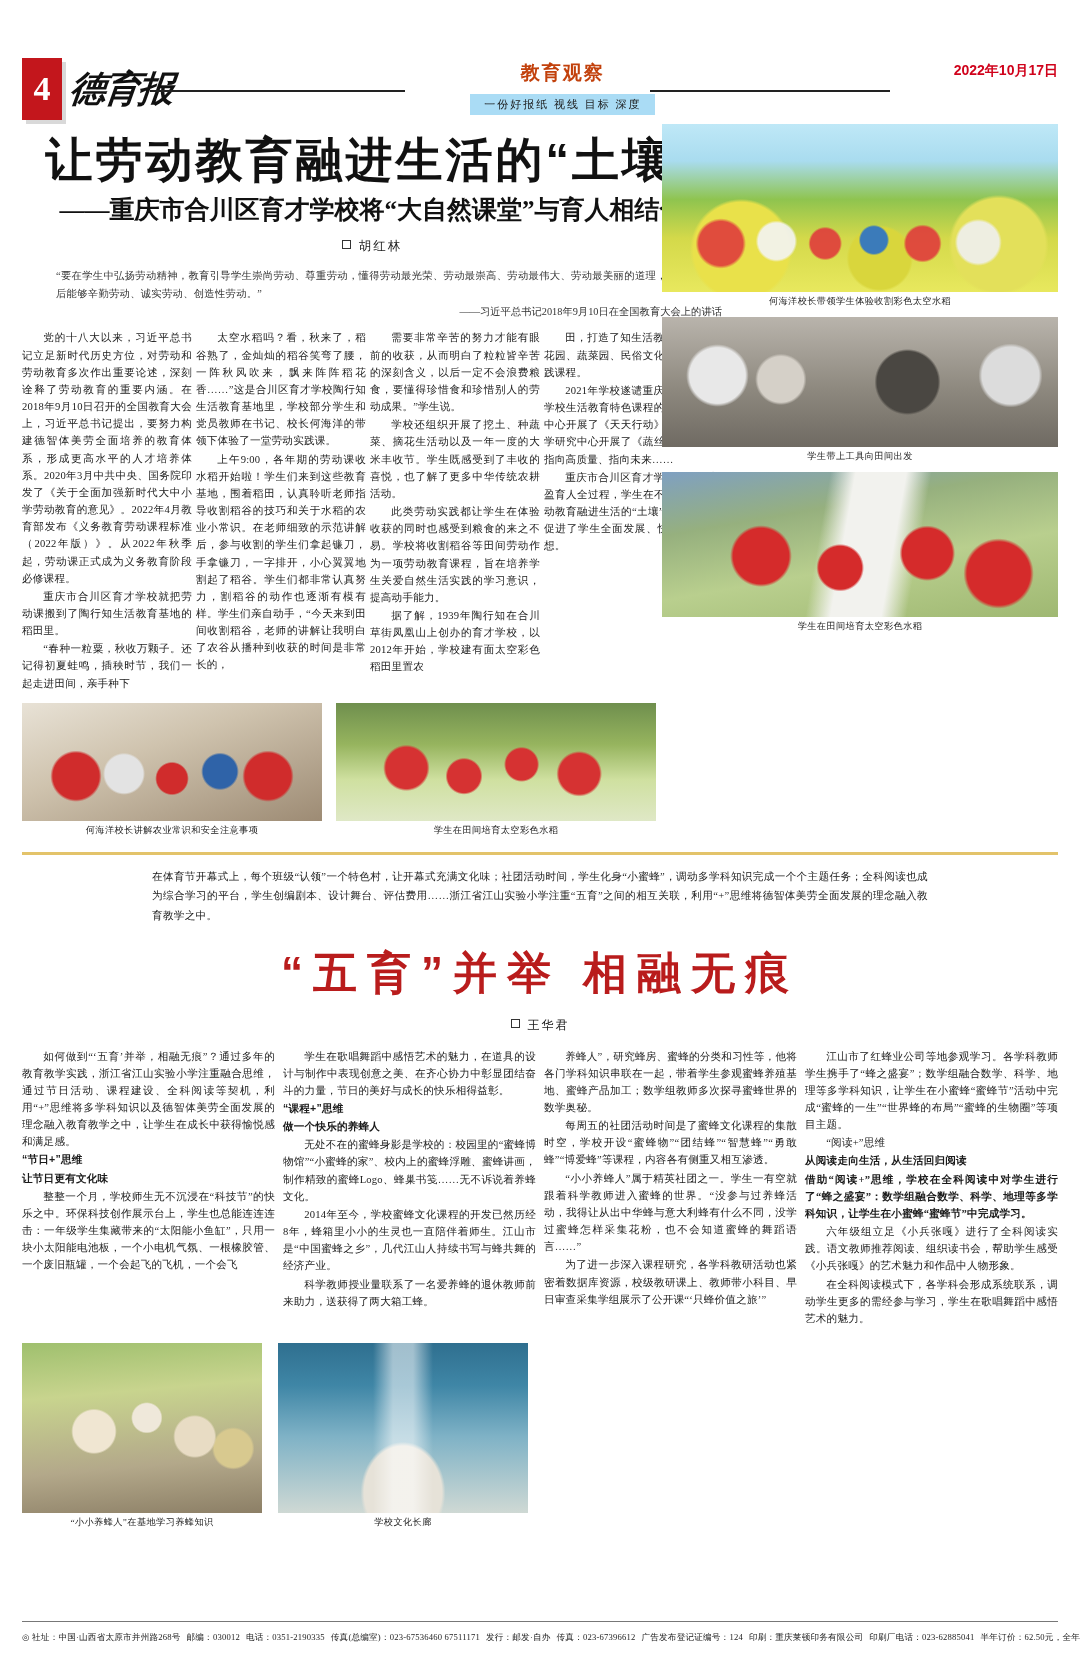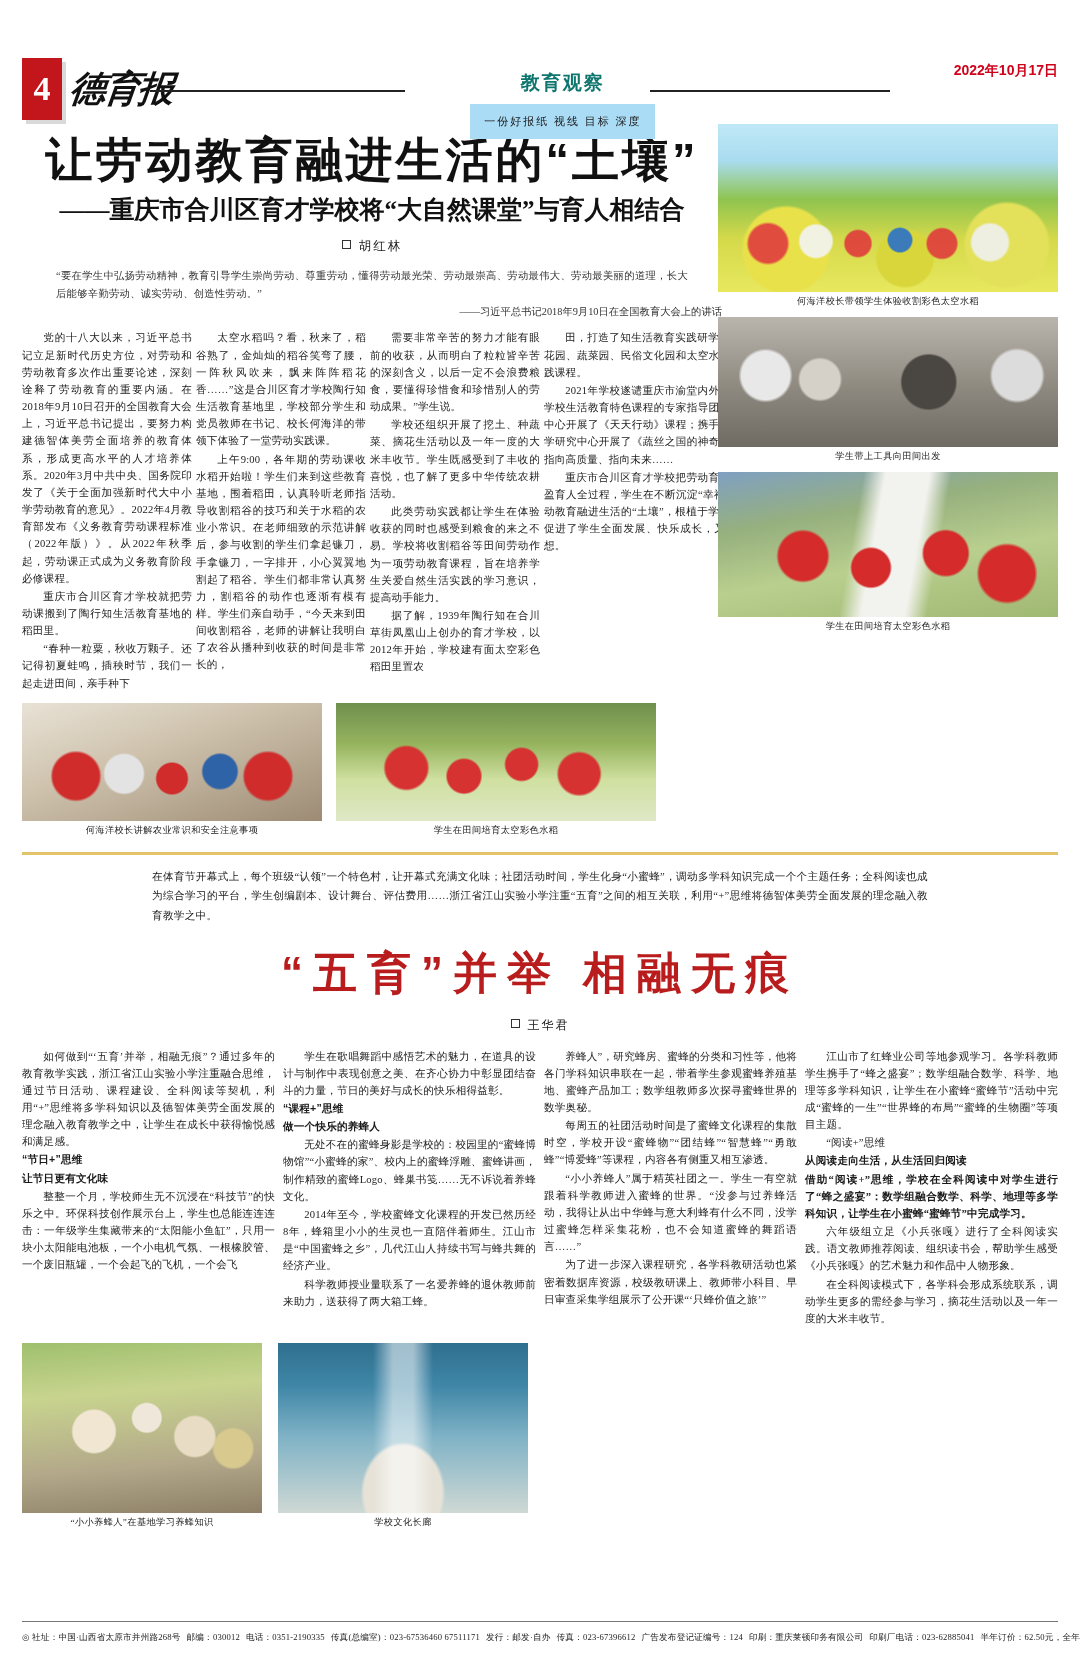--- a/index.html
+++ b/index.html
@@ -24,28 +24,27 @@
     flex:0 0 auto;
   }
   .paper-logo {
     margin-left:8px; font-family:"Liberation Serif",serif;
     font-size:36px; font-weight:bold; font-style:italic; letter-spacing:-2px;
     color:#111; line-height:62px; white-space:nowrap;
     transform:skewX(-6deg);
   }
   .head-center { flex:1; display:flex; flex-direction:column; align-items:center; margin-top:2px; position:relative; }
   .section-name {
-    color:#0f766e; font-weight:bold; font-size:19px; letter-spacing:2px;
+    color:#c2410c; font-weight:bold; font-size:19px; letter-spacing:2px;
     background:#fff; padding:0 18px; z-index:2; position:relative;
     font-family:"Liberation Sans","DejaVu Sans",sans-serif;
-    margin-top:10px;
   }
   .slogan {
     margin-top:8px; background:#aadcf5; color:#1a1a1a;
-    font-size:11px; letter-spacing:2px; padding:10px 14px; z-index:2; position:relative;
+    font-size:11px; letter-spacing:2px; padding:3px 14px; z-index:2; position:relative;
   }
   .head-date {
     color:#d0021b; font-size:14px; font-weight:bold; white-space:nowrap;
     margin-top:4px; font-family:"Liberation Sans","DejaVu Sans",sans-serif;text-align:right;
   }
   .head-rule-left, .head-rule-right {
     position:absolute; top:90px; height:2px; background:#222;
   }
   .head-rule-left { left:150px; width:255px; }
   .head-rule-right { right:190px; width:240px; }
@@ -65,21 +64,21 @@
   }
   .a1-byline { text-align:center; font-size:12.5px; margin-top:12px; letter-spacing:2px; }
   .a1-byline .sq { display:inline-block; width:9px; height:9px; border:1px solid #333; margin-right:8px; vertical-align:1px; }
   .a1-quote {
     margin:12px 34px 0 34px; font-size:10.3px; line-height:1.75;
     text-align:justify; color:#333; letter-spacing:.3px;
   }
   .a1-quote-src { text-align:right; font-size:10.3px; margin-top:2px; color:#333; }
 
   
-  .a1-photos { position:absolute; right:0; top:-8px; width:340px; }
+  .a1-photos { position:absolute; right:0; top:-8px; width:396px; }
   .ph { width:100%; display:block; border:0; }
   .ph-cap {
     text-align:center; font-size:9.2px; color:#222; margin:3px 0 9px 0;
     font-family:"Liberation Serif",serif; letter-spacing:.4px;
   }
 
   
   .img-block { position:relative; overflow:hidden; background:#cfd8cf; }
   .img-rice { background:
       radial-gradient(circle at 20% 75%, #e9e14a 0 14%, transparent 15%),
@@ -290,21 +289,21 @@
         <p>每周五的社团活动时间是了蜜蜂文化课程的集散时空，学校开设“蜜蜂物”“团结蜂”“智慧蜂”“勇敢蜂”“博爱蜂”等课程，内容各有侧重又相互渗透。</p>
         <p>“小小养蜂人”属于精英社团之一。学生一有空就跟着科学教师进入蜜蜂的世界。“没参与过养蜂活动，我得让从出中华蜂与意大利蜂有什么不同，没学过蜜蜂怎样采集花粉，也不会知道蜜蜂的舞蹈语言……”</p>
         <p>为了进一步深入课程研究，各学科教研活动也紧密着数据库资源，校级教研课上、教师带小科目、早日审查采集学组展示了公开课“‘只蜂价值之旅’”</p>
       </div>
       <div>
         <p>江山市了红蜂业公司等地参观学习。各学科教师学生携手了“蜂之盛宴”；数学组融合数学、科学、地理等多学科知识，让学生在小蜜蜂“蜜蜂节”活动中完成“蜜蜂的一生”“世界蜂的布局”“蜜蜂的生物圈”等项目主题。</p>
         <p>“阅读+”思维</p>
         <p class="sec-h">从阅读走向生活，从生活回归阅读</p>
         <p class="sec-sub">借助“阅读+”思维，学校在全科阅读中对学生进行了“蜂之盛宴”：数学组融合数学、科学、地理等多学科知识，让学生在小蜜蜂“蜜蜂节”中完成学习。</p>
         <p>六年级组立足《小兵张嘎》进行了全科阅读实践。语文教师推荐阅读、组织读书会，帮助学生感受《小兵张嘎》的艺术魅力和作品中人物形象。</p>
-        <p>在全科阅读模式下，各学科会形成系统联系，调动学生更多的需经参与学习，摘花生活动以及一年一度的大米丰收节。</p>
+        <p>在全科阅读模式下，各学科会形成系统联系，调动学生更多的需经参与学习，学生在歌唱舞蹈中感悟艺术的魅力。</p>
       </div>
     </div>
   </div>
 
   <div class="a2-photos">
     <div>
       <div class="img-block img-bee ph" style="height:170px"></div>
       <div class="ph-cap">“小小养蜂人”在基地学习养蜂知识</div>
     </div>
     <div>

